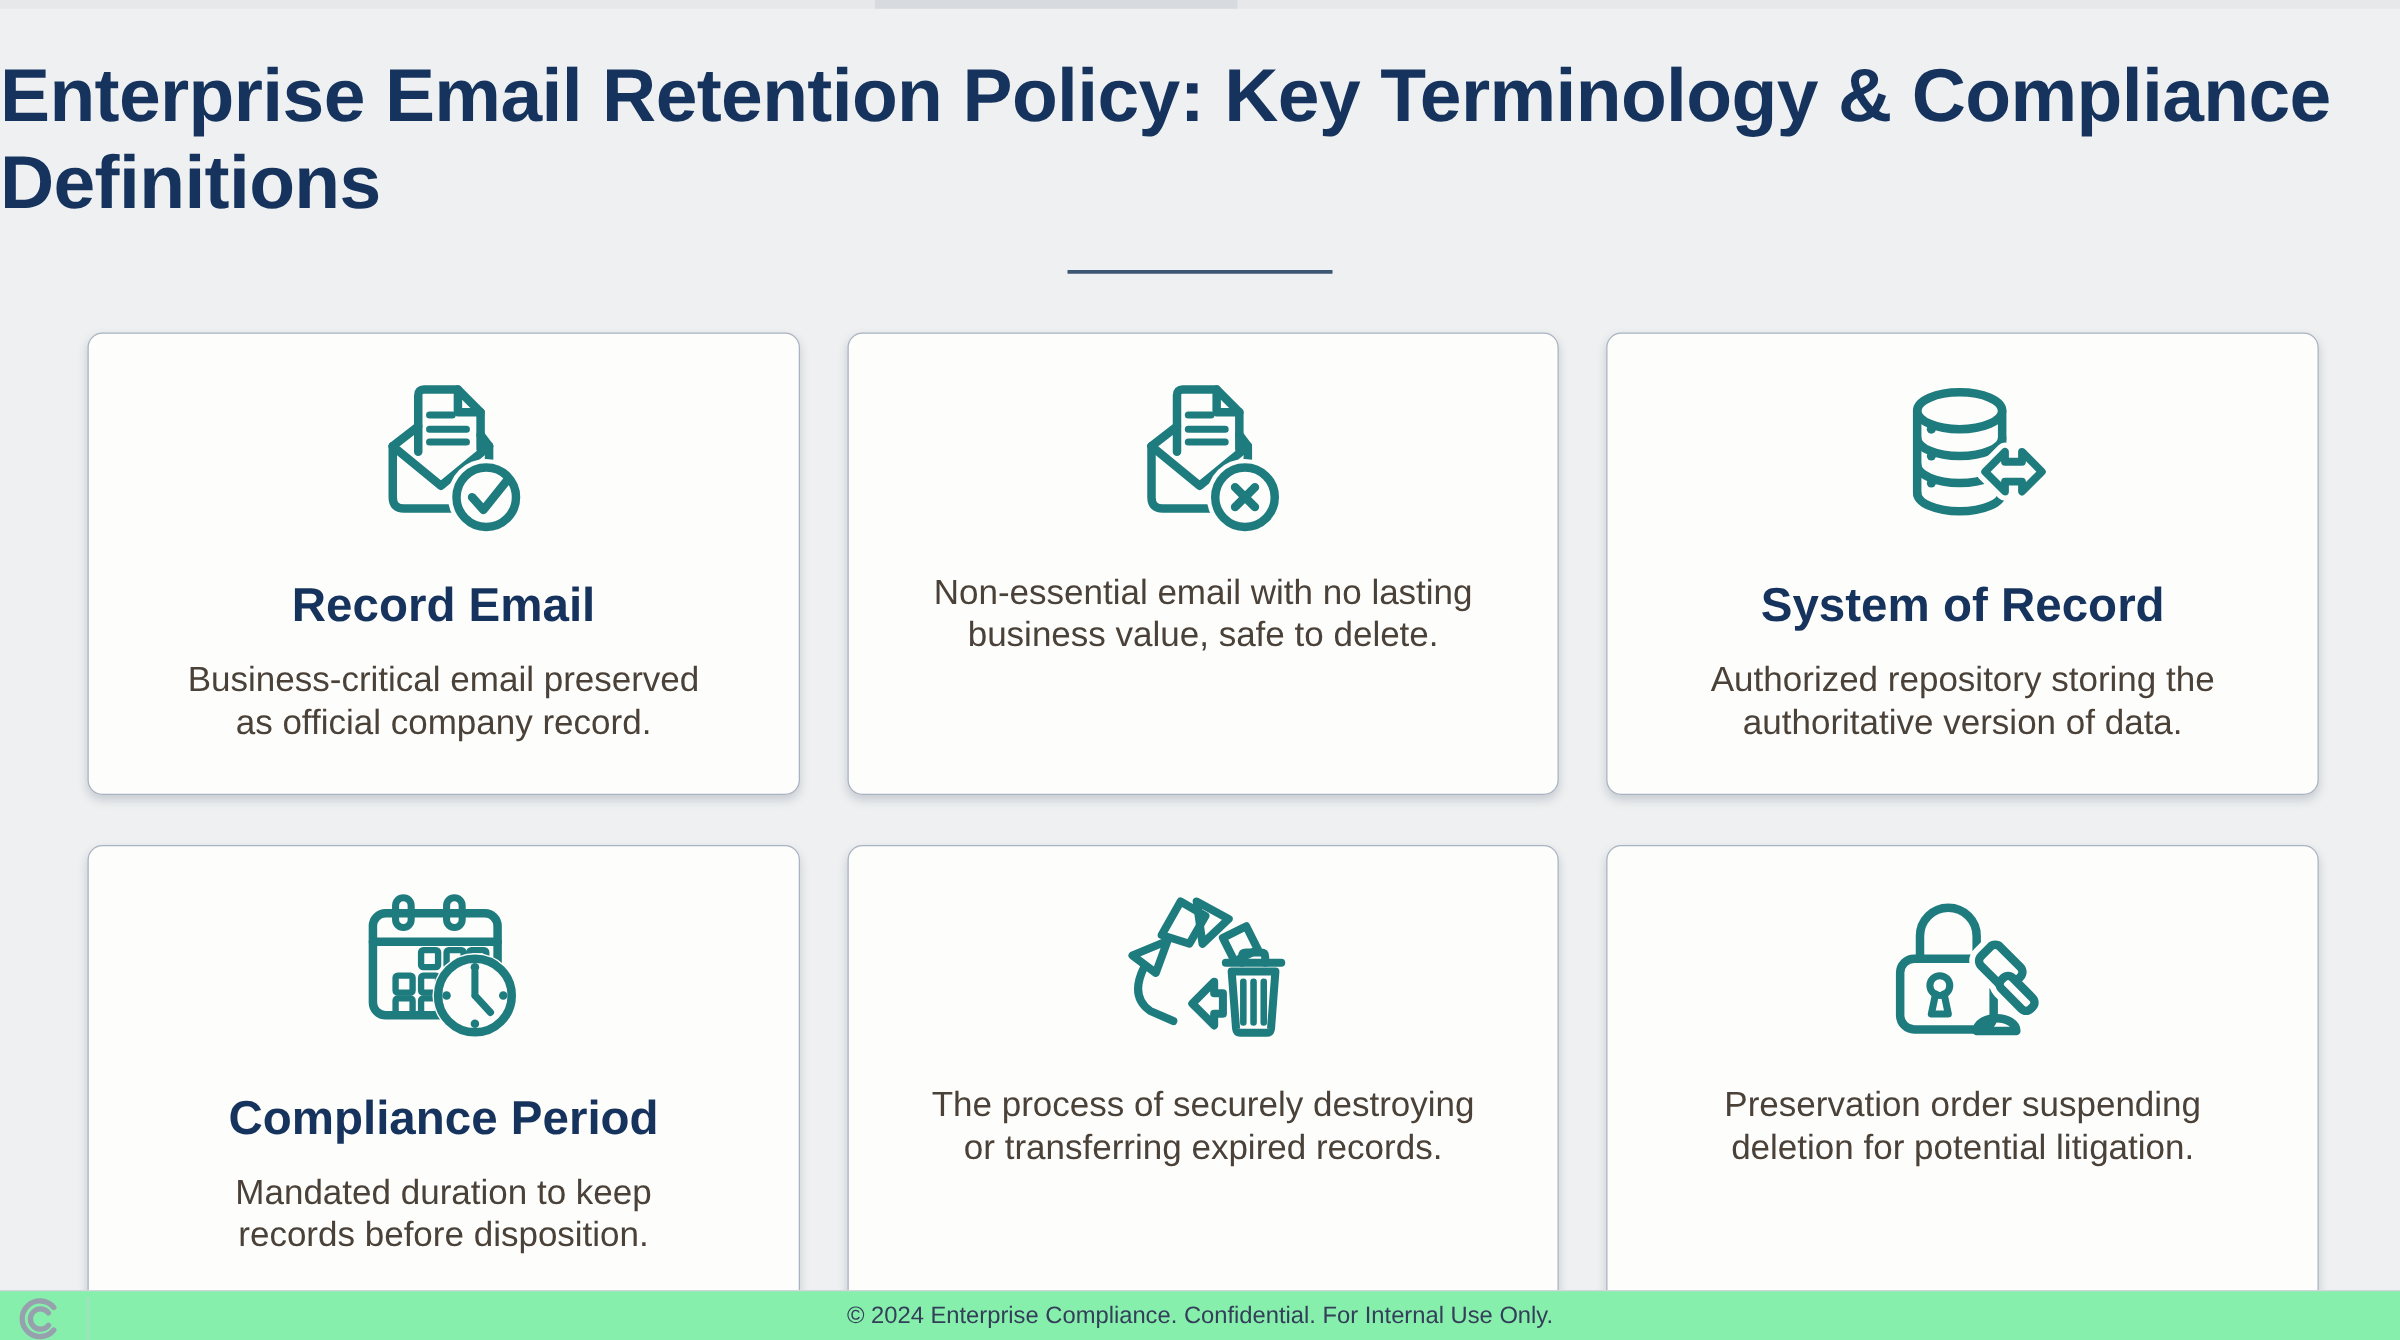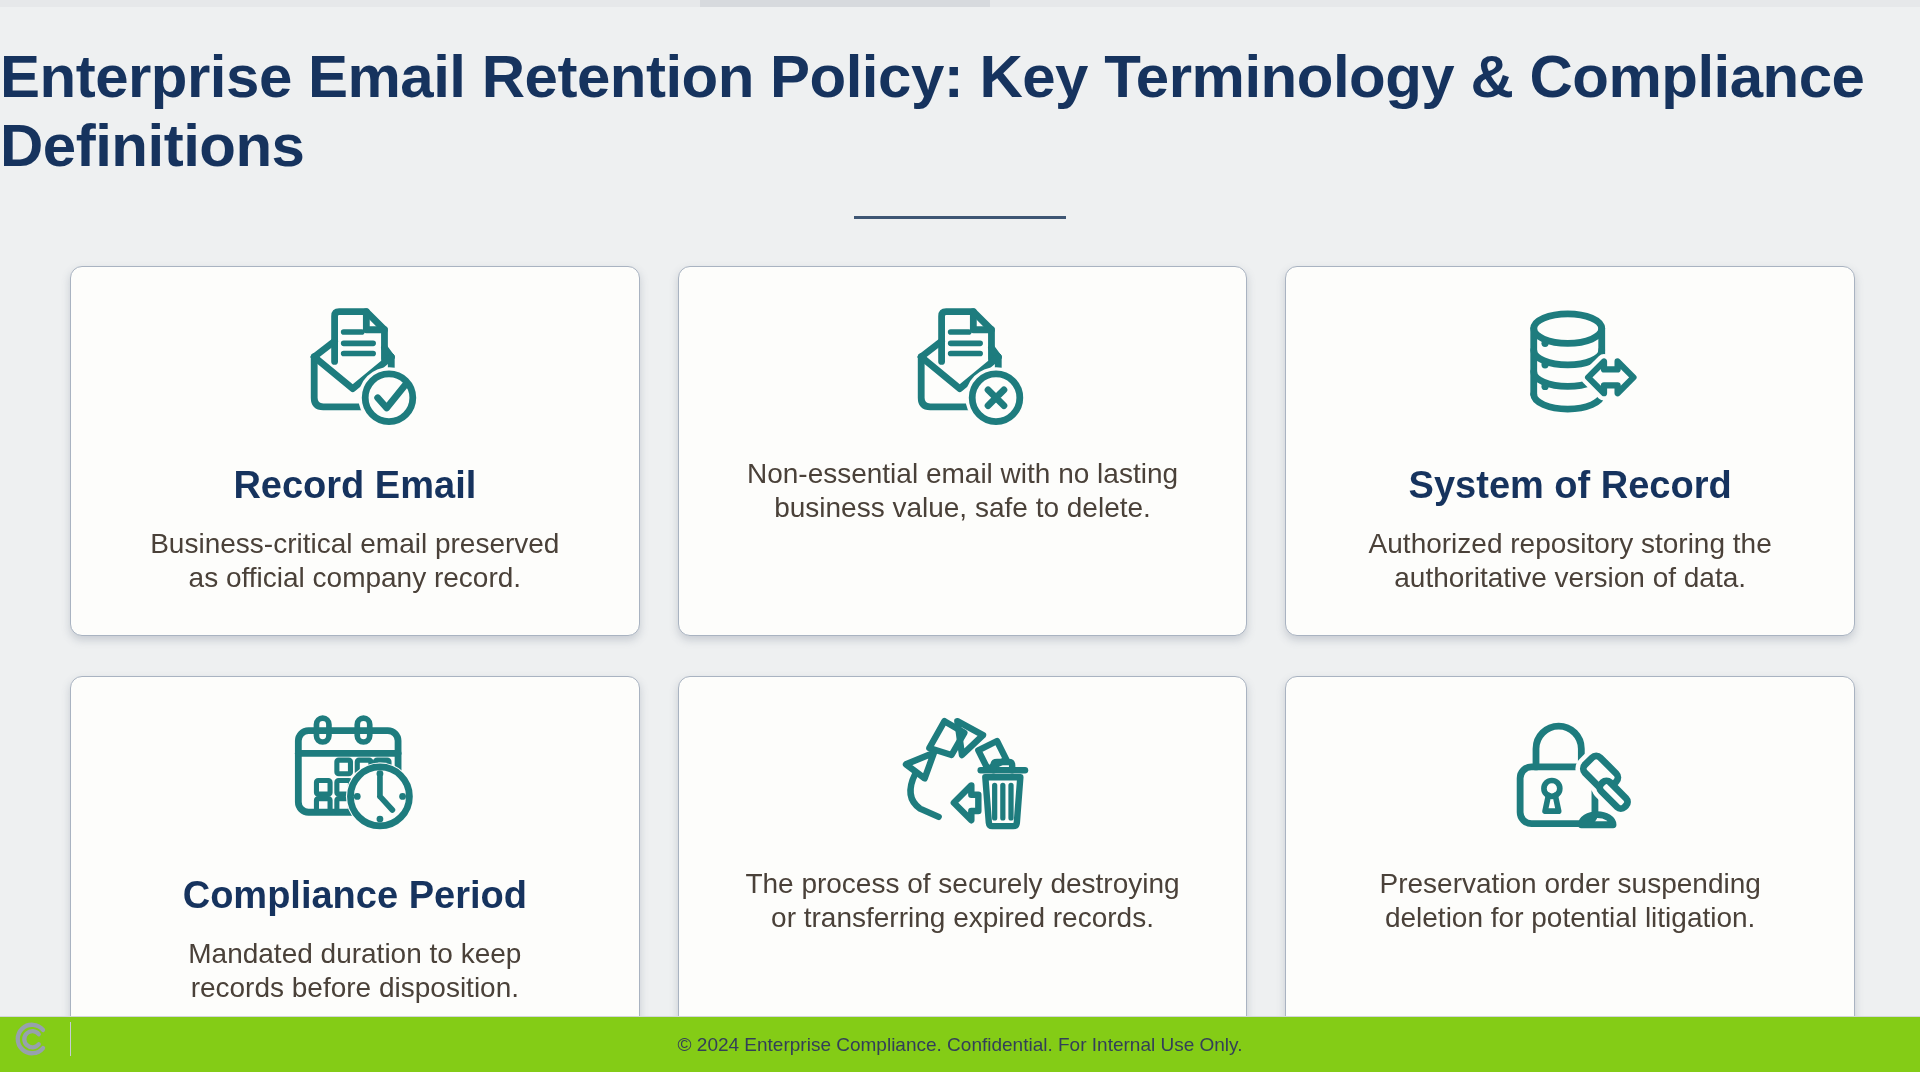--- a/index.html
+++ b/index.html
@@ -59,22 +59,22 @@
     margin-top:20px;
     font-size:28px;
     line-height:34px;
     color:#4a4139;
     white-space:pre-line;
   }
 
   .footer {
     position:absolute;
     left:0; bottom:0;
-    width:100%; height:56px;
-    background:#84cc16;
+    width:100%; height:40px;
+    background:#86efac;
     border-top:1px solid #d2d6da;
     display:flex;
     align-items:center;
     justify-content:center;
   }
   .footer-text { font-size:19px; color:#333f58; }
   .footer-logo { position:absolute; left:12px; top:3px; }
   .footer-divider {
     position:absolute; left:70px; top:5px;
     width:1px; height:34px;

